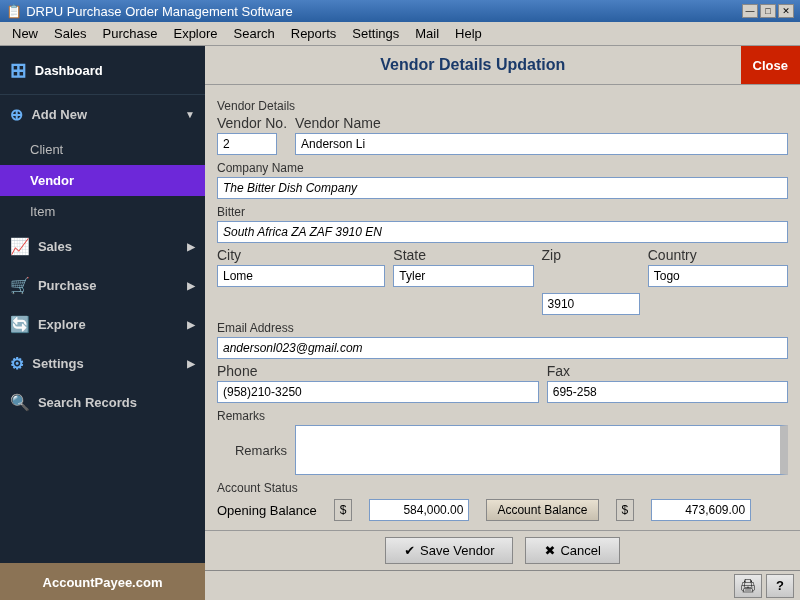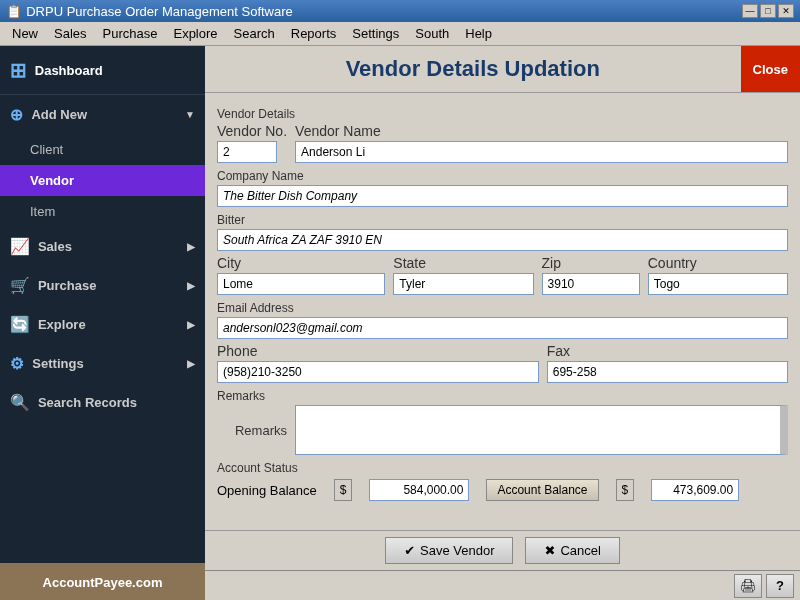--- a/index.html
+++ b/index.html
@@ -112,21 +112,21 @@
       background: #d4d0c8;
       display: flex;
       align-items: center;
       justify-content: space-between;
       padding: 0 0 0 0;
       border-bottom: 1px solid #999;
     }
     #form-title {
       flex: 1;
       text-align: center;
-      font-size: 22px;
+      font-size: 16px;
       font-weight: bold;
       color: #1a3a6a;
       padding: 10px;
     }
     #close-btn {
       background: #cc2200;
       color: white;
       border: none;
       padding: 6px 12px;
       font-size: 13px;
@@ -276,21 +276,21 @@
 </div>
 
 <div id="menubar">
 <span class="menu-item">New</span>
     <span class="menu-item">Sales</span>
     <span class="menu-item">Purchase</span>
     <span class="menu-item">Explore</span>
     <span class="menu-item">Search</span>
     <span class="menu-item">Reports</span>
     <span class="menu-item">Settings</span>
-    <span class="menu-item">South</span>
+    <span class="menu-item">Mail</span>
     <span class="menu-item">Help</span>
   </div>
 
 <div id="main">
 
   <div id="sidebar">
     <div class="sidebar-header">
       <span class="sidebar-icon">⊞</span>
       <span>Dashboard</span>
     </div>
@@ -374,21 +374,21 @@
 
       <div class="row" style="margin-bottom:4px;">
         <div class="col" style="flex:1.2;">
           <div class="field-label">City</div>
           <input type="text" style="width: 100%;" value="Lome">
         </div>
         <div class="col" style="flex:1;">
           <div class="field-label">State</div>
           <input type="text" style="width: 100%;" value="Tyler">
         </div>
-        <div class="col" style="flex:0.7;">
+        <div class="col" style="flex:0.7;gap:28px;">
           <div class="field-label">Zip</div>
           <input type="text" style="width: 100%;" value="3910">
         </div>
         <div class="col" style="flex:1;">
           <div class="field-label">Country</div>
           <input type="text" style="width: 100%;" value="Togo">
         </div>
       </div>
 
       <div class="section-label">Email Address</div>
@@ -413,21 +413,21 @@
         <textarea rows="3" style="flex: 1 1 0%; border-right: 8px solid rgb(187, 187, 187);"></textarea>
       </div>
 
       <div class="section-label">Account Status</div>
       <div class="account-row">
         <span>Opening Balance</span>
         <div class="dollar-box">$</div>
         <input type="text" style="width: 100px; text-align: right;" value="584,000.00">
         <button class="account-btn">Account Balance</button>
         <div class="dollar-box">$</div>
-        <input type="text" style="width: 88px; text-align: right;" value="473,609.00">
+        <input type="text" style="width: 100px; text-align: right;" value="473,609.00">
       </div>
 
     </div>
 
     <div id="form-footer">
       <button class="action-btn">
         <span>✔</span>
         <span>Save Vendor</span>
       </button>
       <button class="action-btn">

